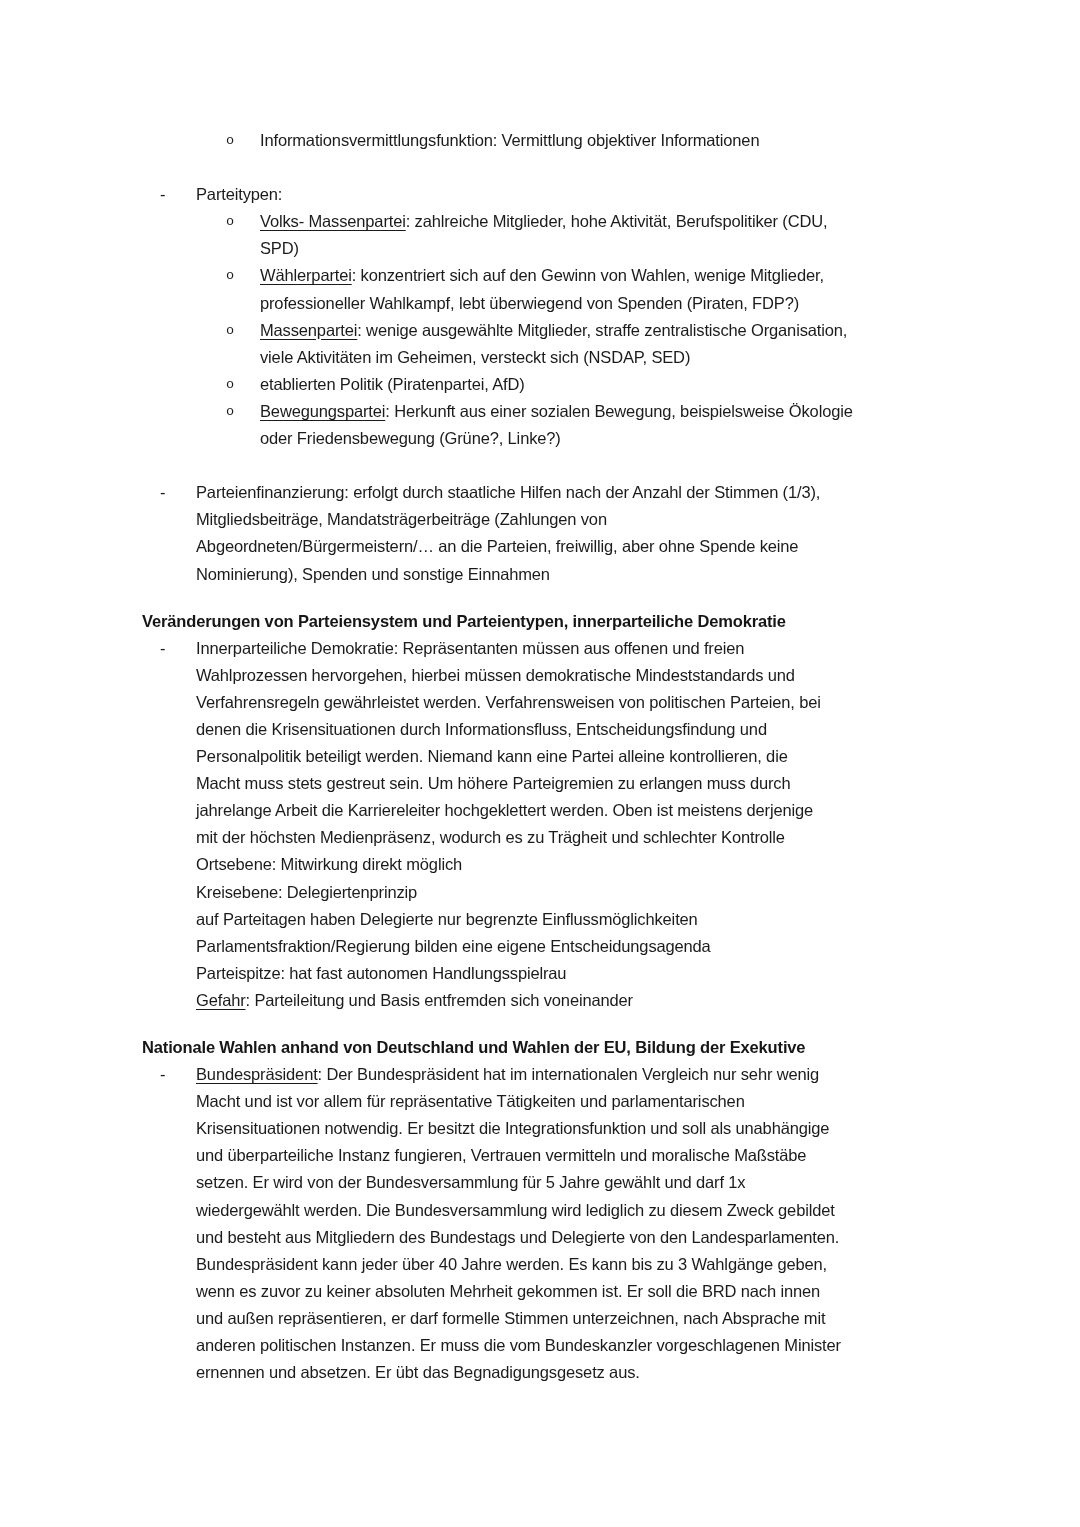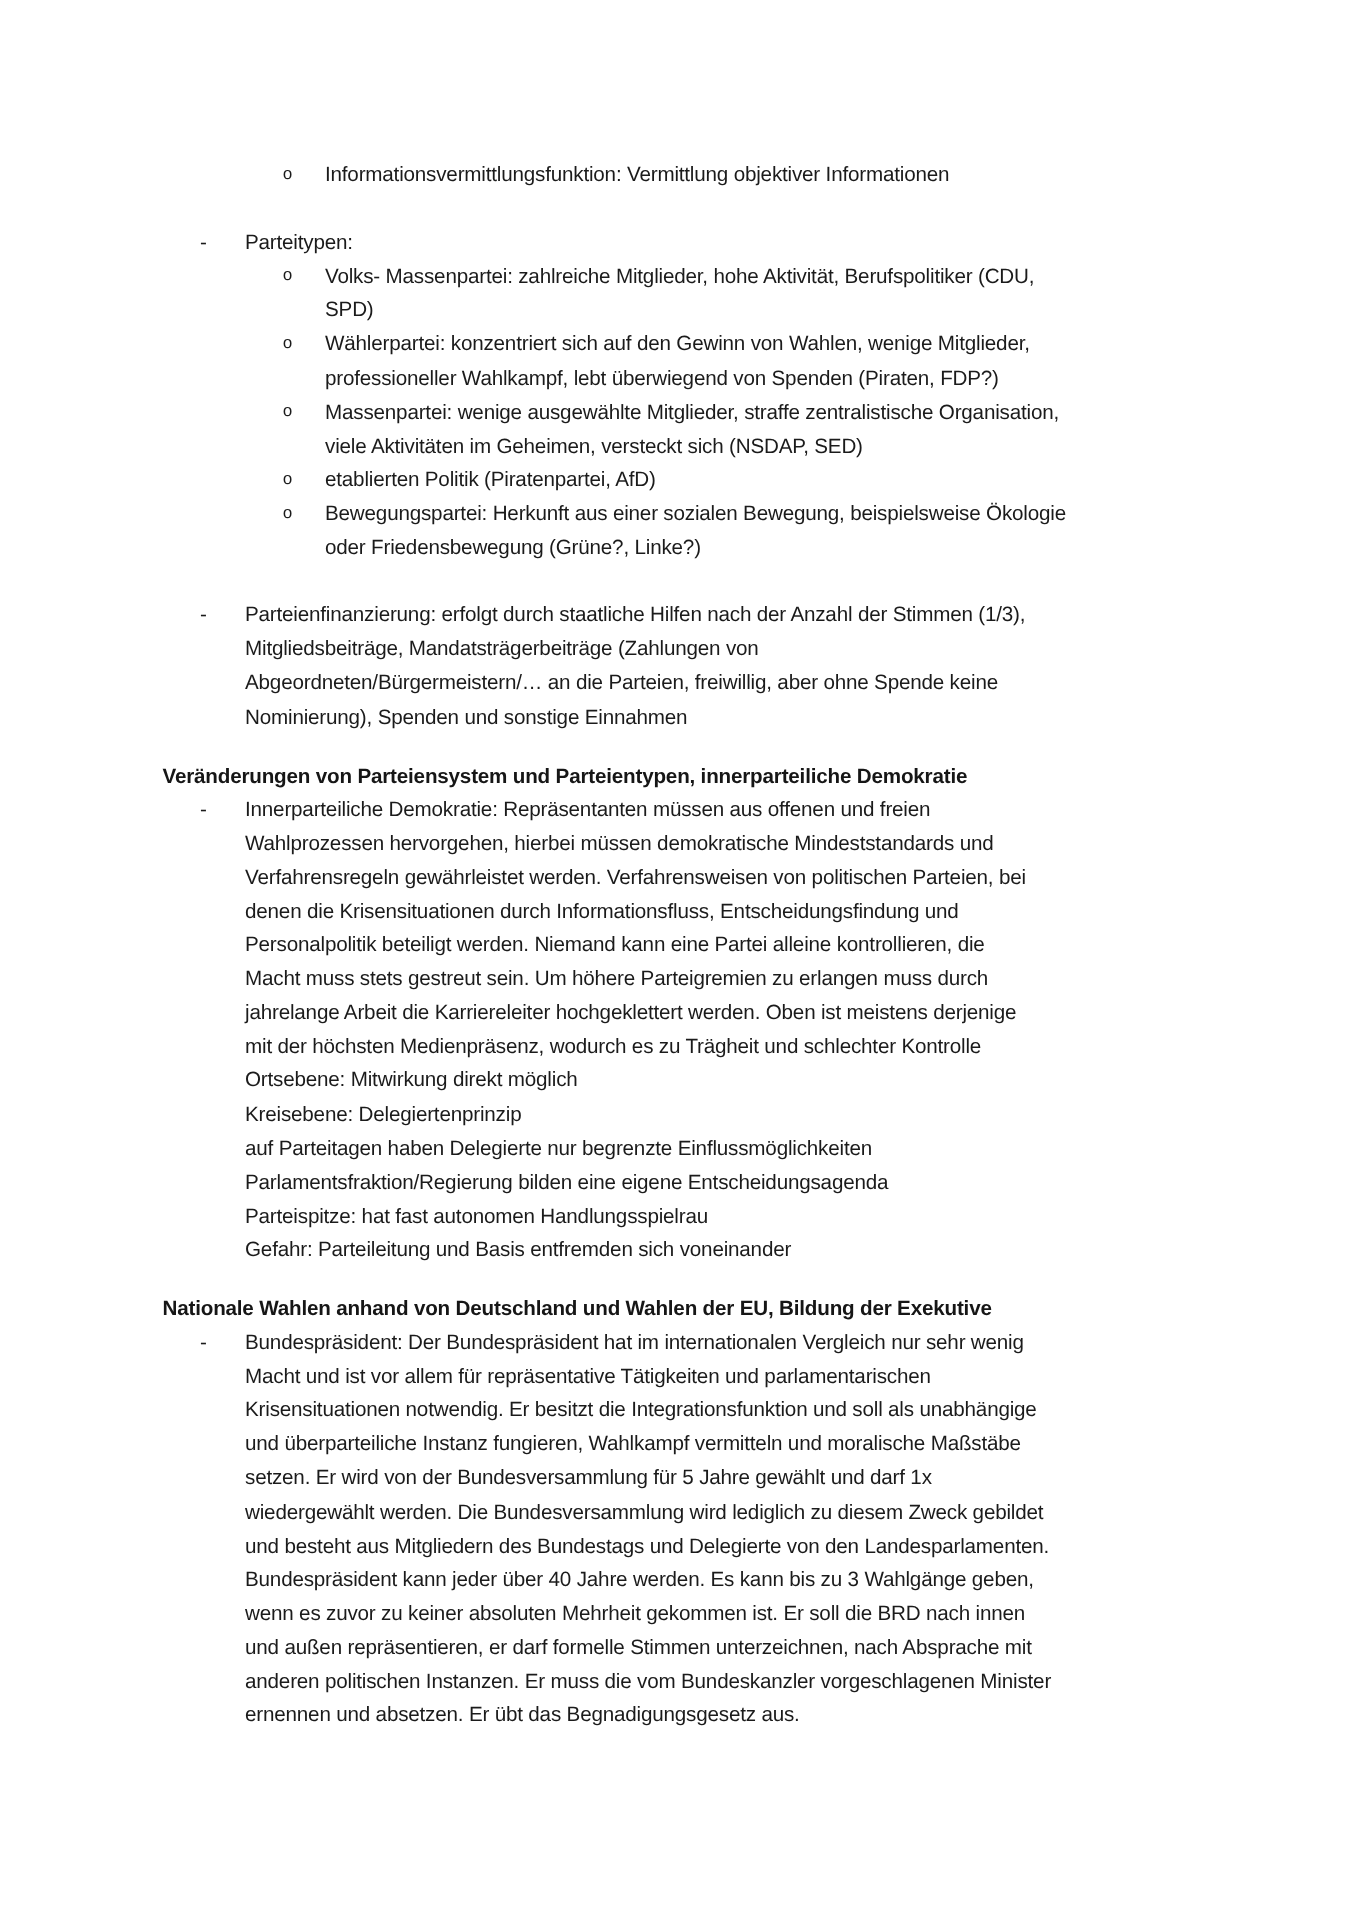--- a/index.html
+++ b/index.html
@@ -23,28 +23,28 @@
   .l2 { padding-left: 130px; }  
   .marker { position: absolute; top: 0; }
   .marker.dash { left: 30px; }  
   .marker.o {
     left: 96px;                 
     font-family: "Liberation Mono", "DejaVu Sans Mono", monospace;
     font-size: 13.5px;
     line-height: 27.1px;
   }
   h2.heading {
-    margin: 20px 0 0 0;
+    margin: 20px 0 0 12px;
     font-size: 16.5px;
     line-height: 27.1px;
     font-weight: bold;
     color: #161616;
   }
   .gap-line { margin-top: 27.1px; }
-  .u { text-underline-offset: 3px; }
+  .u { text-decoration: underline; text-underline-offset: 3px; }
   .line { min-height: 27.1px; }
 </style>
 </head>
 <body>
 
 <div class="page">
   <div class="doc">
 
     <div class="li l2">
       <span class="marker o">o</span>
@@ -128,21 +128,21 @@
     </div>
 
     <h2 class="heading">Nationale Wahlen anhand von Deutschland und Wahlen der EU, Bildung der Exekutive</h2>
 
     <div class="li l1">
       <span class="marker dash">-</span>
       <div class="line"><span class="u">Bundespräsident</span><span>: Der Bundespräsident hat im internationalen Vergleich nur sehr wenig</span></div>
       <div>
           <div class="line">Macht und ist vor allem für repräsentative Tätigkeiten und parlamentarischen</div>
           <div class="line">Krisensituationen notwendig. Er besitzt die Integrationsfunktion und soll als unabhängige</div>
-          <div class="line">und überparteiliche Instanz fungieren, Wahlkampf vermitteln und moralische Maßstäbe</div>
+          <div class="line">und überparteiliche Instanz fungieren, Vertrauen vermitteln und moralische Maßstäbe</div>
           <div class="line">setzen. Er wird von der Bundesversammlung für 5 Jahre gewählt und darf 1x</div>
           <div class="line">wiedergewählt werden. Die Bundesversammlung wird lediglich zu diesem Zweck gebildet</div>
           <div class="line">und besteht aus Mitgliedern des Bundestags und Delegierte von den Landesparlamenten.</div>
           <div class="line">Bundespräsident kann jeder über 40 Jahre werden. Es kann bis zu 3 Wahlgänge geben,</div>
           <div class="line">wenn es zuvor zu keiner absoluten Mehrheit gekommen ist. Er soll die BRD nach innen</div>
           <div class="line">und außen repräsentieren, er darf formelle Stimmen unterzeichnen, nach Absprache mit</div>
           <div class="line">anderen politischen Instanzen. Er muss die vom Bundeskanzler vorgeschlagenen Minister</div>
           <div class="line">ernennen und absetzen. Er übt das Begnadigungsgesetz aus.</div>
         </div>
     </div>

